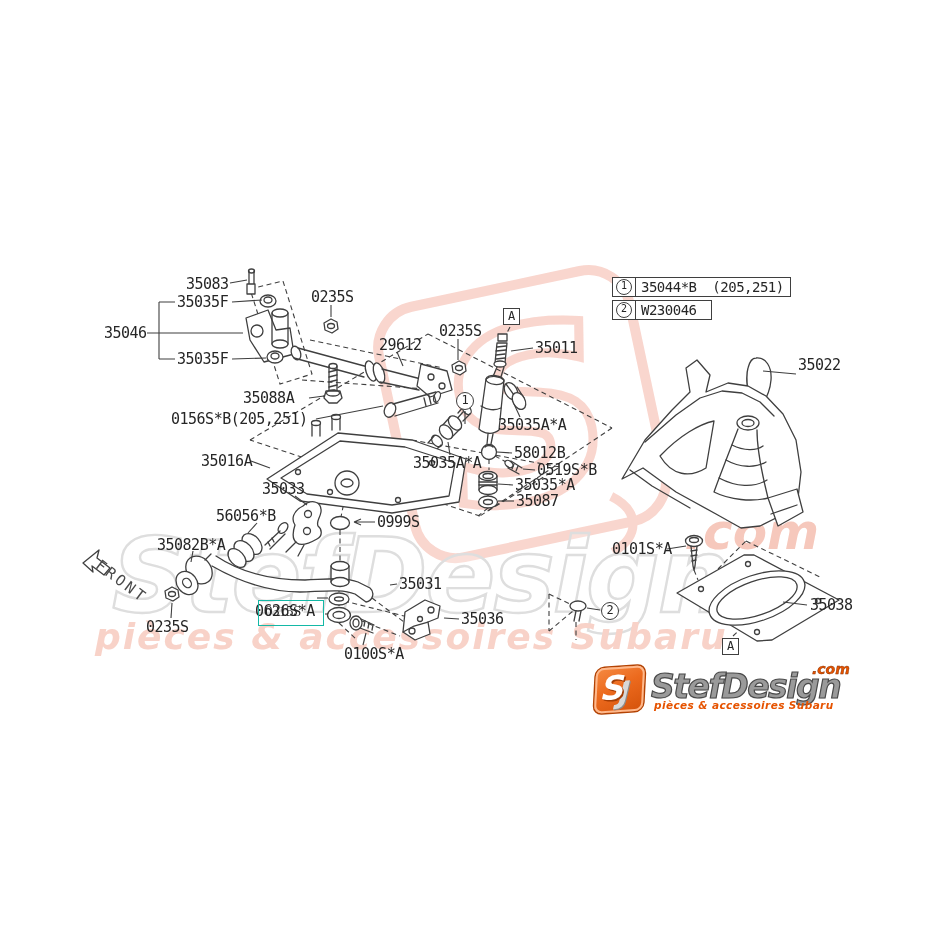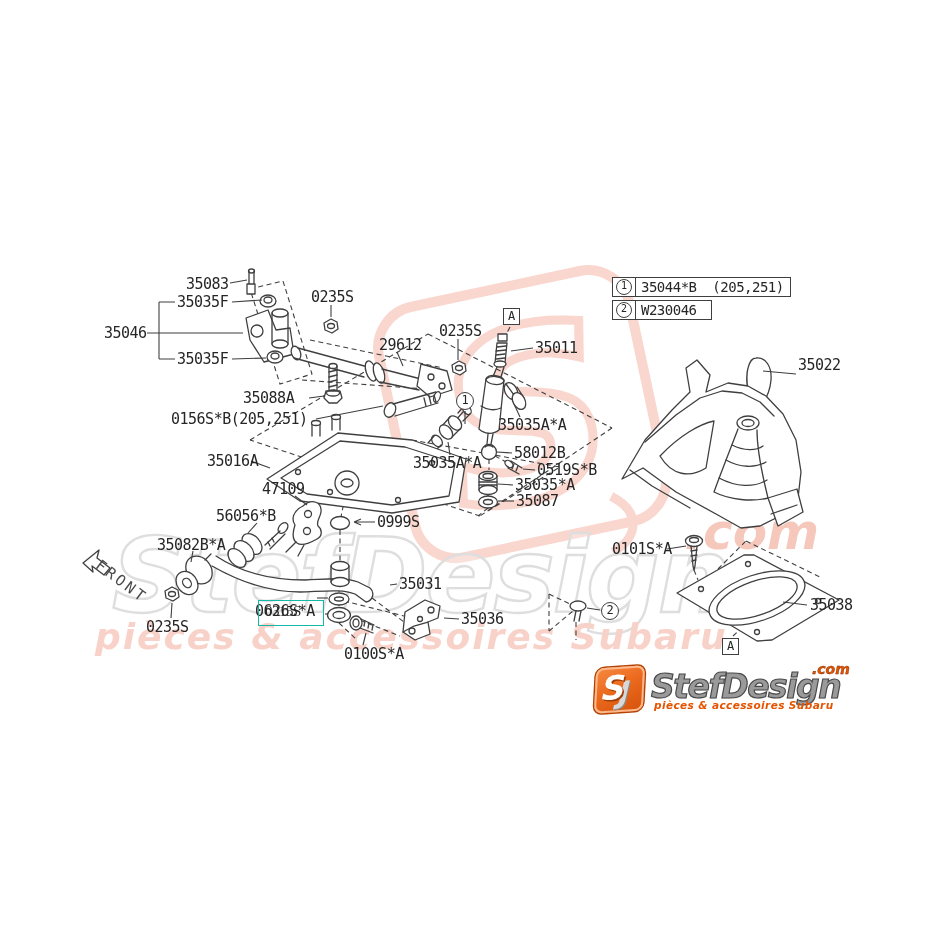--- a/index.html
+++ b/index.html
@@ -385,22 +385,22 @@
 <div class="pl" style="left:186px;top:277px">35083</div>
 <div class="pl" style="left:177px;top:295px">35035F</div>
 <div class="pl" style="left:104px;top:326px">35046</div>
 <div class="pl" style="left:177px;top:352px">35035F</div>
 <div class="pl" style="left:311px;top:290px">0235S</div>
 <div class="pl" style="left:379px;top:338px">29612</div>
 <div class="pl" style="left:439px;top:324px">0235S</div>
 <div class="pl" style="left:535px;top:341px">35011</div>
 <div class="pl" style="left:243px;top:391px">35088A</div>
 <div class="pl" style="left:171px;top:412px">0156S*B(205,251)</div>
-<div class="pl" style="left:207px;top:454px">35016A</div>
-<div class="pl" style="left:262px;top:482px">47109</div>
+<div class="pl" style="left:201px;top:454px">35016A</div>
+<div class="pl" style="left:262px;top:482px">35033</div>
 <div class="pl" style="left:498px;top:418px">35035A*A</div>
 <div class="pl" style="left:413px;top:456px">35035A*A</div>
 <div class="pl" style="left:514px;top:446px">58012B</div>
 <div class="pl" style="left:537px;top:463px">0519S*B</div>
 <div class="pl" style="left:515px;top:478px">35035*A</div>
 <div class="pl" style="left:516px;top:494px">35087</div>
 <div class="pl" style="left:216px;top:509px">56056*B</div>
 <div class="pl" style="left:377px;top:515px">0999S</div>
 <div class="pl" style="left:157px;top:538px">35082B*A</div>
 <div class="pl" style="left:146px;top:620px">0235S</div>

